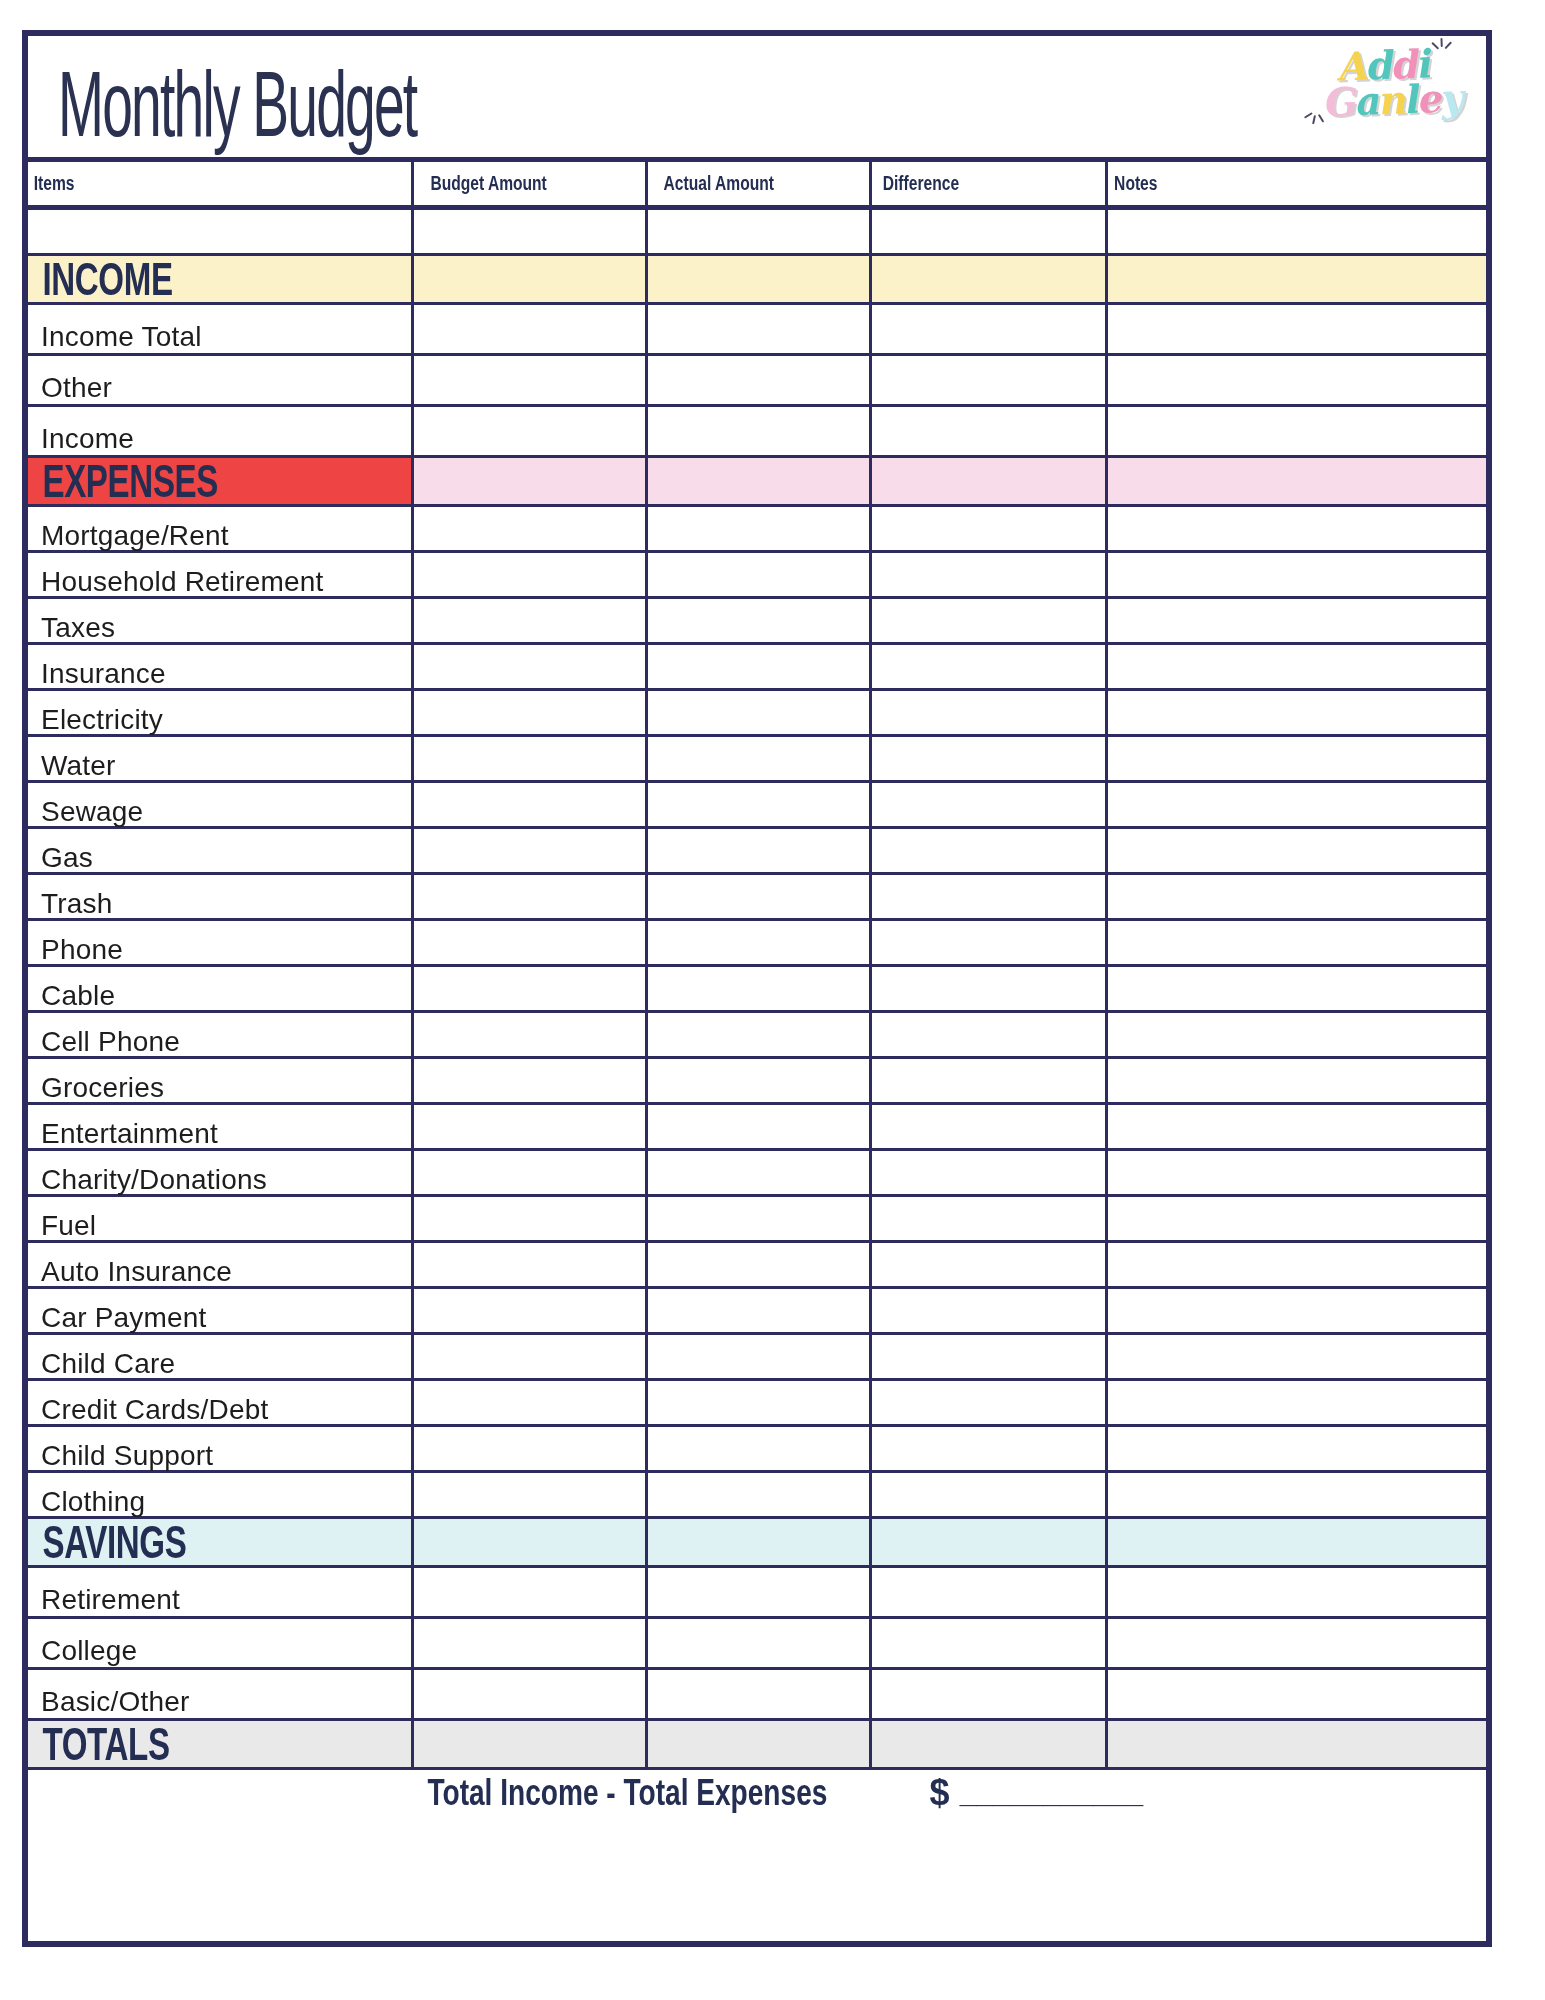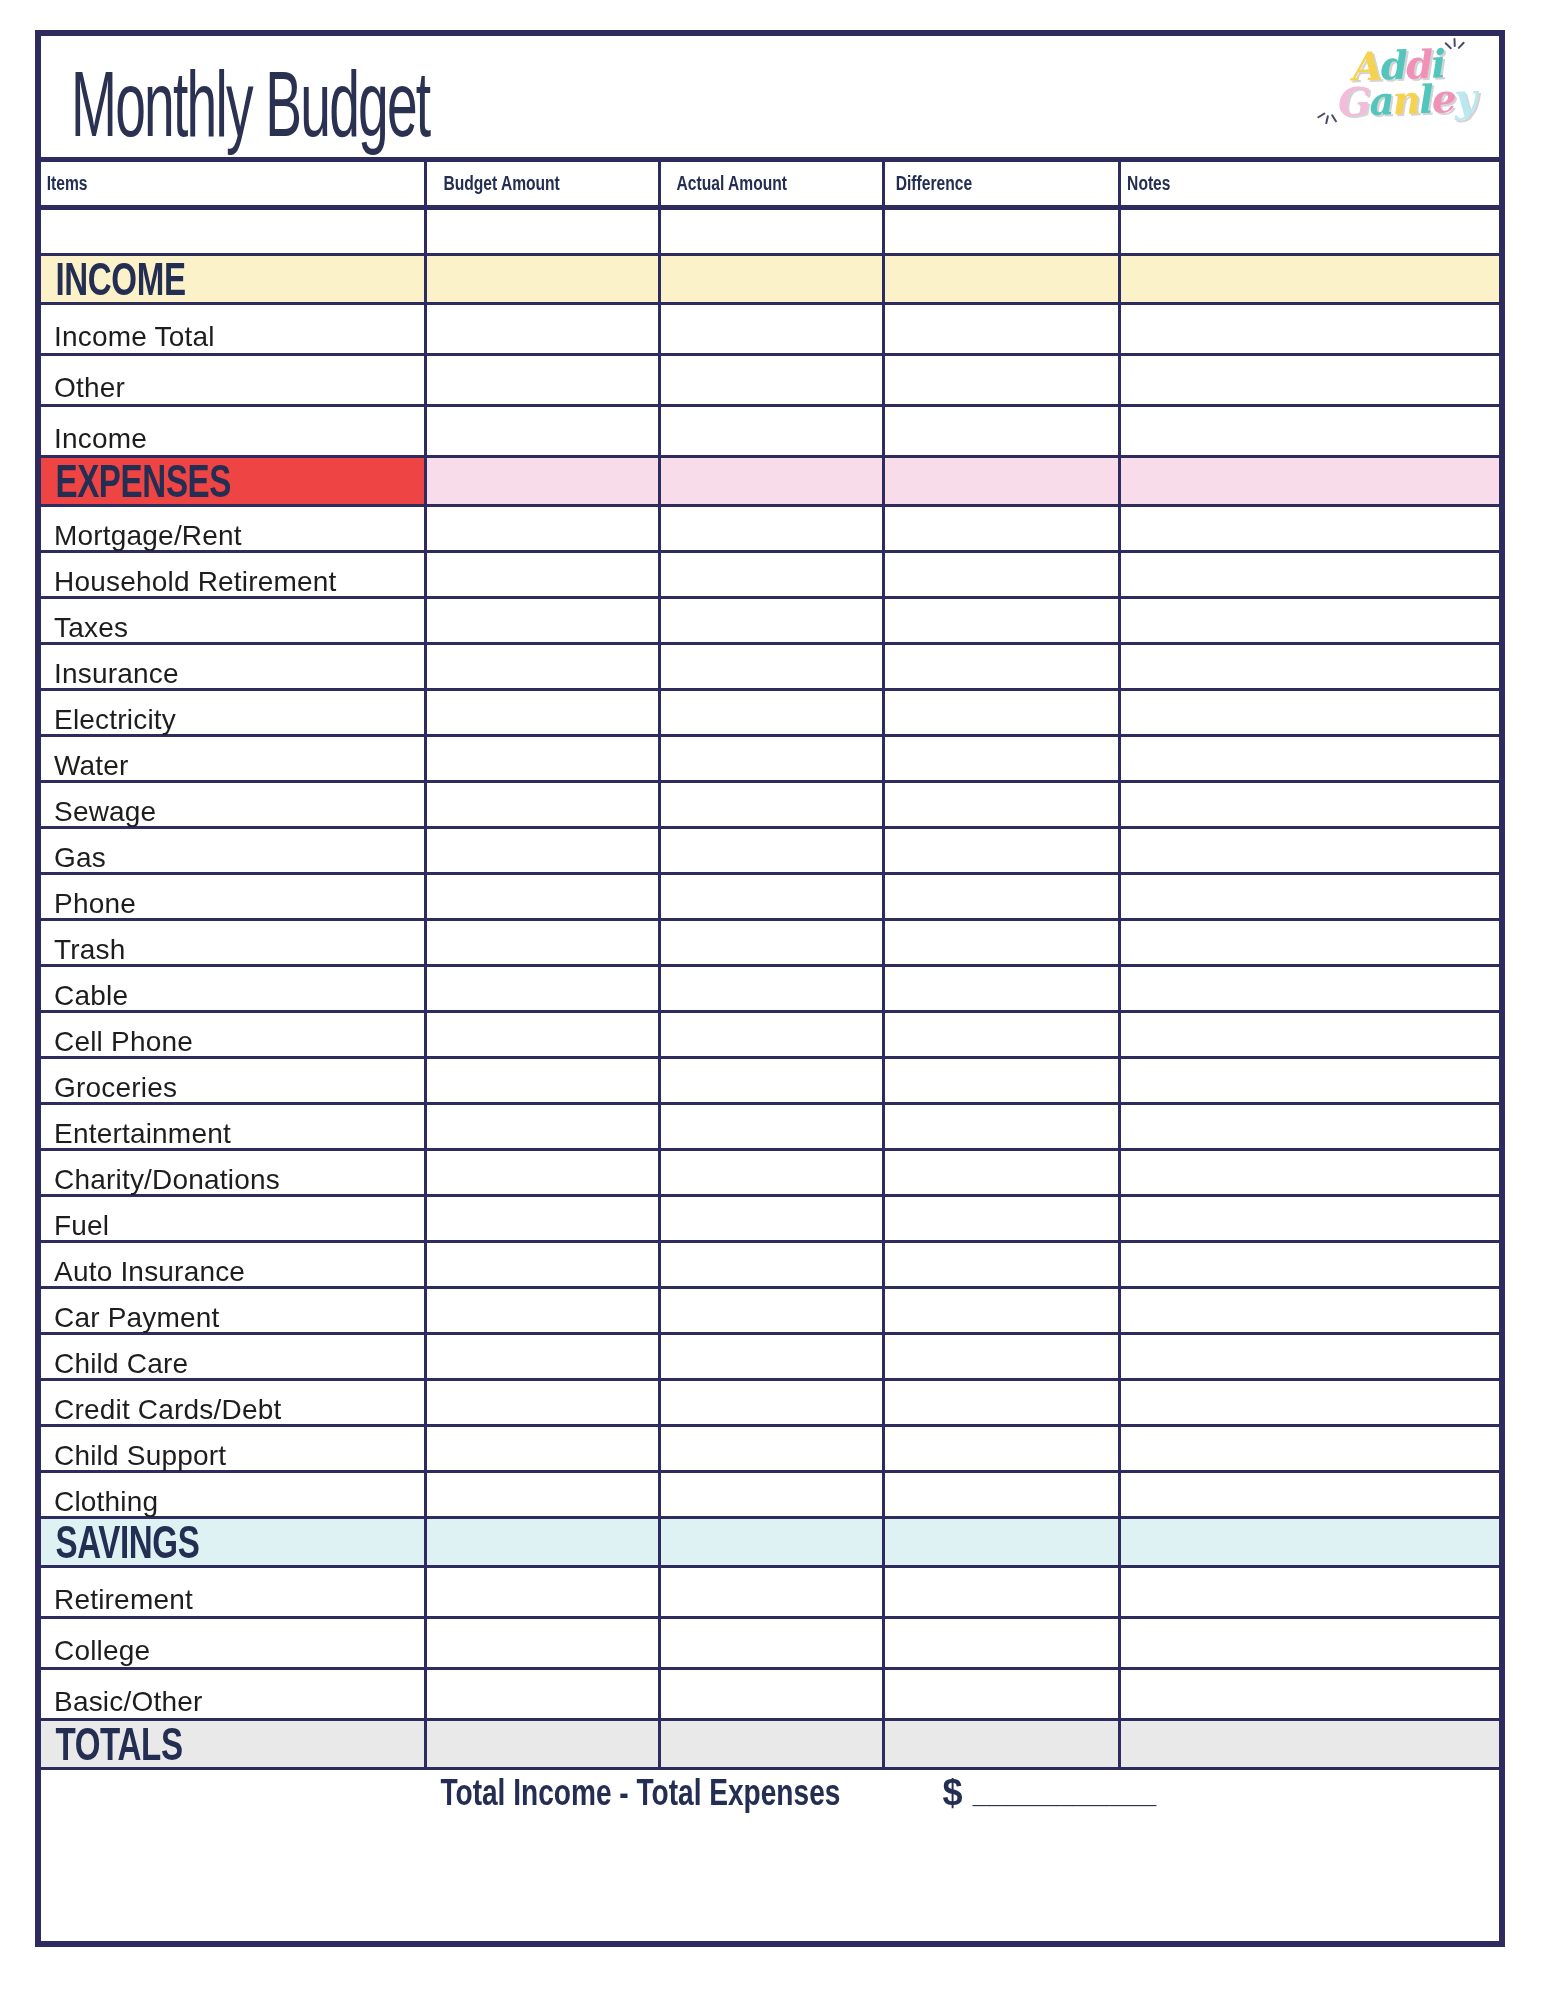--- a/index.html
+++ b/index.html
@@ -10,21 +10,21 @@
   }
   .sheet { position:relative; width:1545px; height:2000px; background:#fff; overflow:hidden; }
 
   :root {
     --navy:#2e2c5f;
     --ink:#242e52;
     --label:#1d1d1d;
   }
 
   .doc {
-    position:absolute; left:35px; top:30px;
+    position:absolute; left:22px; top:30px;
     width:1470px; height:1917px;
     border:6px solid var(--navy);
     background:#fff;
   }
 
   
   .title-bar {
     position:relative; height:126px;
     border-bottom:5px solid var(--navy);
   }
@@ -243,28 +243,28 @@
             <td></td>
           </tr>
           <tr class="r-data align-bottom">
             <td class="label-cell">Gas</td>
             <td></td>
             <td></td>
             <td></td>
             <td></td>
           </tr>
           <tr class="r-data align-bottom">
+            <td class="label-cell">Trash</td>
+            <td></td>
+            <td></td>
+            <td></td>
+            <td></td>
+          </tr>
+          <tr class="r-data align-bottom">
             <td class="label-cell">Phone</td>
-            <td></td>
-            <td></td>
-            <td></td>
-            <td></td>
-          </tr>
-          <tr class="r-data align-bottom">
-            <td class="label-cell">Trash</td>
             <td></td>
             <td></td>
             <td></td>
             <td></td>
           </tr>
           <tr class="r-data align-bottom">
             <td class="label-cell">Cable</td>
             <td></td>
             <td></td>
             <td></td>

